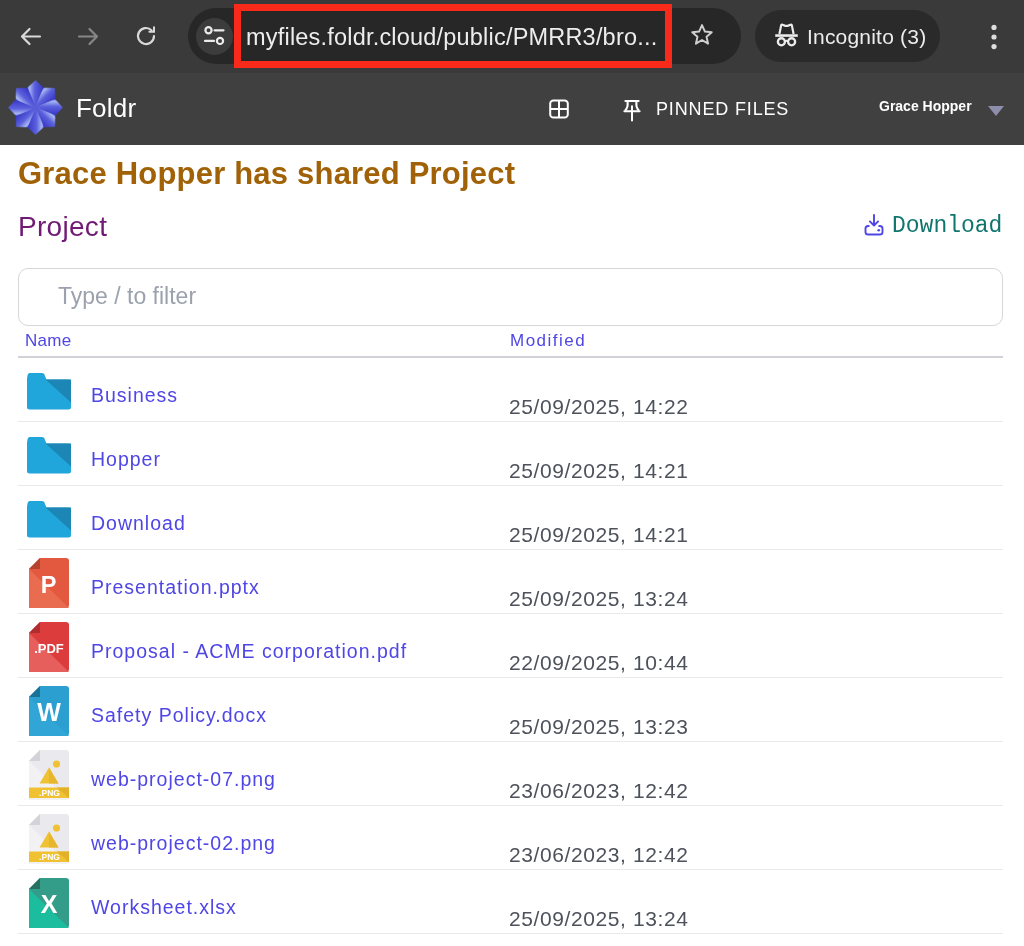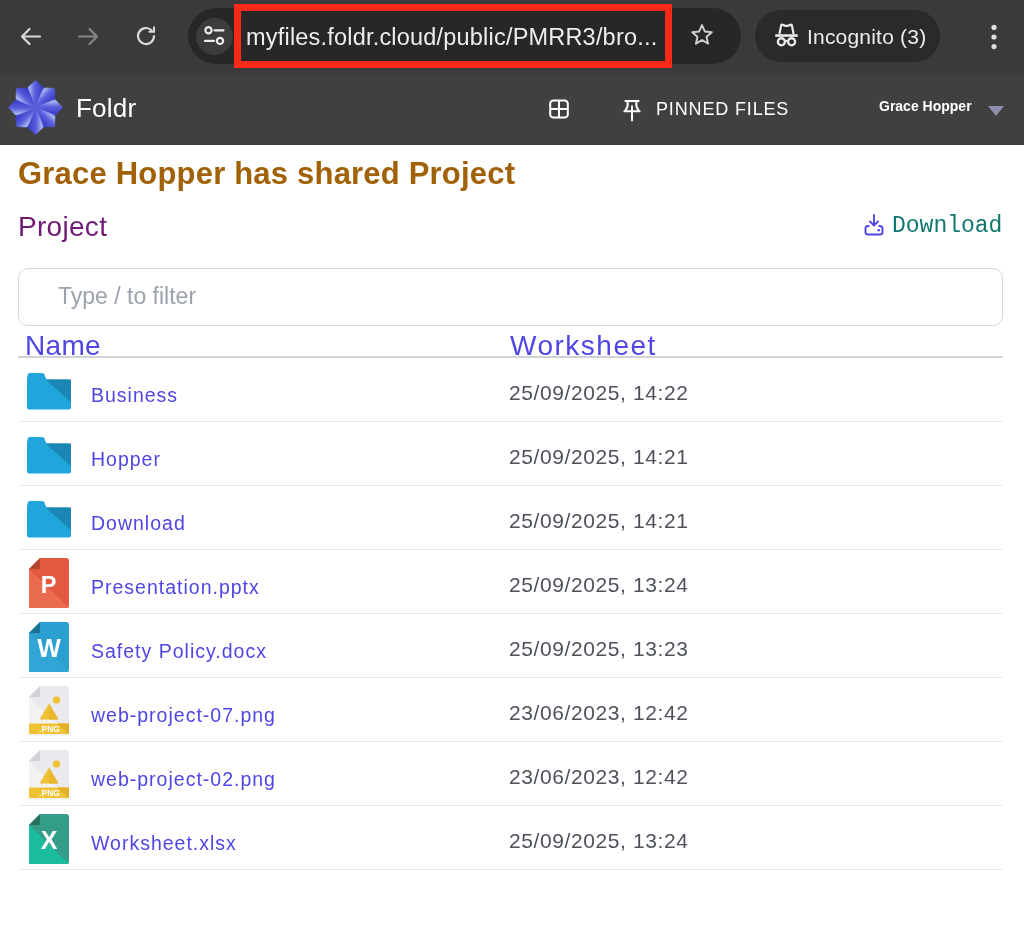--- a/index.html
+++ b/index.html
@@ -25,25 +25,25 @@
 #gracetext { position:absolute; right:52px; top:25.5px; line-height:1; color:#fff; font-size:14px; font-weight:700; }
 
 
 
 #h1 { position:absolute; left:18px; top:157.5px; line-height:1; font-size:31px; font-weight:700; color:#a16207; letter-spacing:0.2px; }
 #projword { position:absolute; left:18px; top:213px; line-height:1; font-size:28px; color:#701a75; letter-spacing:0.3px; }
 #dlink { position:absolute; right:22px; top:212.8px; line-height:1; font-size:23px; color:#0f766e;font-family:Liberation Mono, monospace; }
 #filter { position:absolute; left:18px; top:267.5px; width:985px; height:58px; border:1px solid #d6d7db; border-radius:10px; }
 #filterph { position:absolute; left:33px; top:285.3px; line-height:1; font-size:23px; color:#9ba2ad;margin-left:25px; }
 #thead { position:absolute; left:18px; top:330px; width:985px; height:28px; border-bottom:2px solid #d0d2d7; }
-#thead .h { position:absolute; top:2px; line-height:1; font-size:28px; color:#4f46e5; letter-spacing:0.3px; }
+#thead .h { position:absolute; top:2px; line-height:1; font-size:17px; color:#4f46e5; letter-spacing:0.3px; }
 #rows { position:absolute; left:18px; top:358px; width:985px; }
 .r { position:relative; width:985px; height:64px; border-bottom:1px solid #e8e9eb; }
 .r .nm { position:absolute; left:73px; top:50%; transform:translateY(-50%); line-height:1; font-size:19.5px; color:#4f46e5; letter-spacing:1px; margin-top:6px;text-align:right; }
-.r .dt { position:absolute; left:491px; top:50%; transform:translateY(-50%); line-height:1; font-size:21px; color:#4d515a; letter-spacing:0.6px; margin-top:2px; }
+.r .dt { position:absolute; left:491px; top:50%; transform:translateY(-50%); line-height:1; font-size:21px; color:#4d515a; letter-spacing:0.6px; margin-top:16px; }
 .r .ic { position:absolute; top:50%; transform:translateY(-50%); margin-top:1.5px; }
 .r .icf { left:8px; }
 .r .icd { left:11px; }
 </style>
 </head>
 <body>
 <div id="page">
 
 <div id="toolbar">
   <svg class="abs" style="left:19px;top:25px" width="23" height="23" viewBox="0 0 23 23" fill="none" stroke="#d9d9da" stroke-width="2.2" stroke-linecap="round" stroke-linejoin="round">
@@ -127,21 +127,21 @@
 <div id="dlink"><svg style="vertical-align:-4px;margin-right:7px" width="22" height="23" viewBox="0 0 22 23" fill="none" stroke="#4f46e5" stroke-width="1.9" stroke-linecap="round" stroke-linejoin="round">
         <rect x="2.5" y="13" width="17" height="8.5" rx="2.6"></rect>
         <path d="M6.5,13 H15.5" stroke="#ffffff" stroke-width="2.6" stroke-linecap="butt"></path>
         <path d="M11,2 v10.5 M6.9,8.4 L11,12.5 l4.1,-4.1"></path>
         <path d="M15.7,17.2 h0.01" stroke-width="2.6"></path>
       </svg>Download</div>
 <div id="filter"></div>
 <div id="filterph">Type / to filter</div>
 <div id="thead">
       <span class="h" style="left:6.5px">Name</span>
-      <span class="h" style="left:491.5px;letter-spacing:1.5px">Worksheet</span>
+      <span class="h" style="left:491.5px;letter-spacing:1.5px">Modified</span>
     </div>
 
 <div id="rows">
 <div class="r">
         <svg class="ic icf" width="46" height="38" viewBox="0 0 46 38">
           <path d="M1,9 Q1,1 3.5,1 L16,1 Q17.5,1 18.3,2.2 L20.5,7.5 L42.5,7.5 Q45,7.5 45,10 L45,35 Q45,37.5 42.5,37.5 L3.5,37.5 Q1,37.5 1,35 Z" fill="#21a6db"></path>
           <path d="M19.5,7.5 L45,7.5 L45,30.5 Z" fill="#1c86b4"></path>
         </svg>
         <span class="nm">Business</span>
         <span class="dt">25/09/2025, 14:22</span>
@@ -164,20 +164,30 @@
       </div>
 <div class="r">
         <svg class="ic icd" width="40" height="50" viewBox="0 0 40 50">
           <path d="M11,0 L37,0 Q40,0 40,3 L40,47 Q40,50 37,50 L3,50 Q0,50 0,47 L0,11 Z" fill="#e25940"></path>
           <path d="M0,11 L40,50 L0,50 Z" fill="#ea6c50"></path>
           <path d="M11,0 L11,11 L0,11 Z" fill="#b5442e"></path>
           <text x="19.5" y="34.5" text-anchor="middle" font-family="Liberation Sans, sans-serif" font-size="23.5" font-weight="700" fill="#fff">P</text>
         </svg>
         <span class="nm">Presentation.pptx</span>
         <span class="dt">25/09/2025, 13:24</span>
+      </div>
+<div class="r">
+        <svg class="ic icd" width="40" height="50" viewBox="0 0 40 50">
+          <path d="M11,0 L37,0 Q40,0 40,3 L40,47 Q40,50 37,50 L3,50 Q0,50 0,47 L0,11 Z" fill="#dd3c3c"></path>
+          <path d="M0,11 L40,50 L0,50 Z" fill="#e65f5c"></path>
+          <path d="M11,0 L11,11 L0,11 Z" fill="#b02d2f"></path>
+          <text x="20" y="31" text-anchor="middle" font-family="Liberation Sans, sans-serif" font-size="13" font-weight="700" fill="#fff">.PDF</text>
+        </svg>
+        <span class="nm">Proposal - ACME corporation.pdf</span>
+        <span class="dt">22/09/2025, 10:44</span>
       </div>
 <div class="r">
         <svg class="ic icd" width="40" height="50" viewBox="0 0 40 50">
           <path d="M11,0 L37,0 Q40,0 40,3 L40,47 Q40,50 37,50 L3,50 Q0,50 0,47 L0,11 Z" fill="#2b9fd0"></path>
           <path d="M0,11 L40,50 L0,50 Z" fill="#31a6d6"></path>
           <path d="M11,0 L11,11 L0,11 Z" fill="#1c7197"></path>
           <text x="20" y="35" text-anchor="middle" font-family="Liberation Sans, sans-serif" font-size="25" font-weight="700" fill="#fff">W</text>
         </svg>
         <span class="nm">Safety Policy.docx</span>
         <span class="dt">25/09/2025, 13:23</span>

